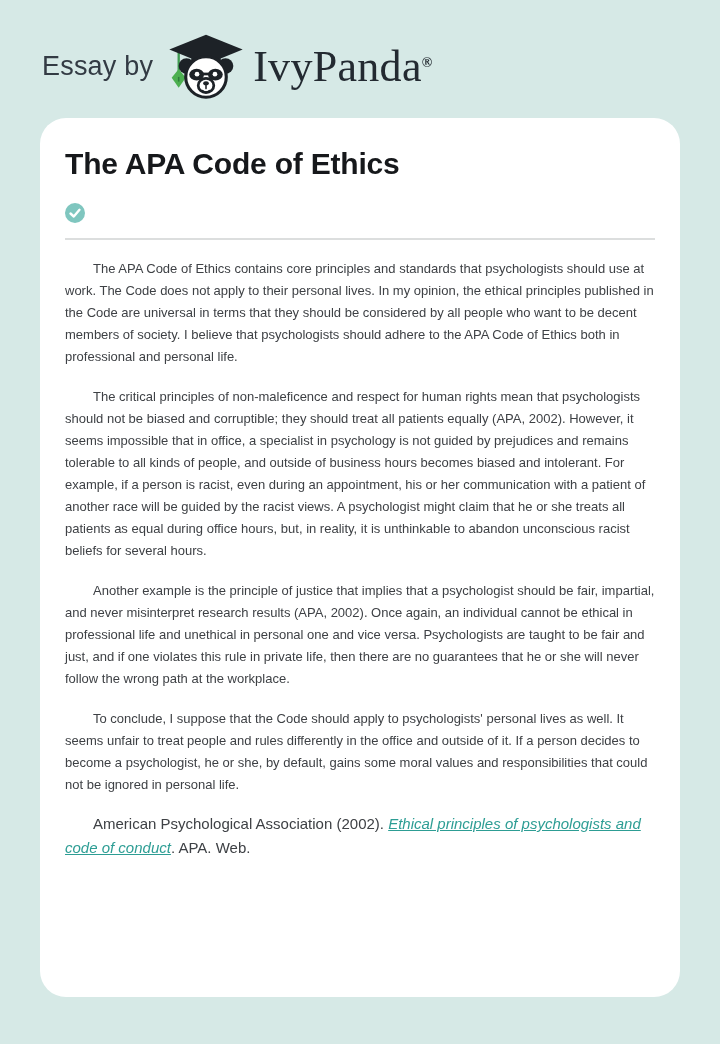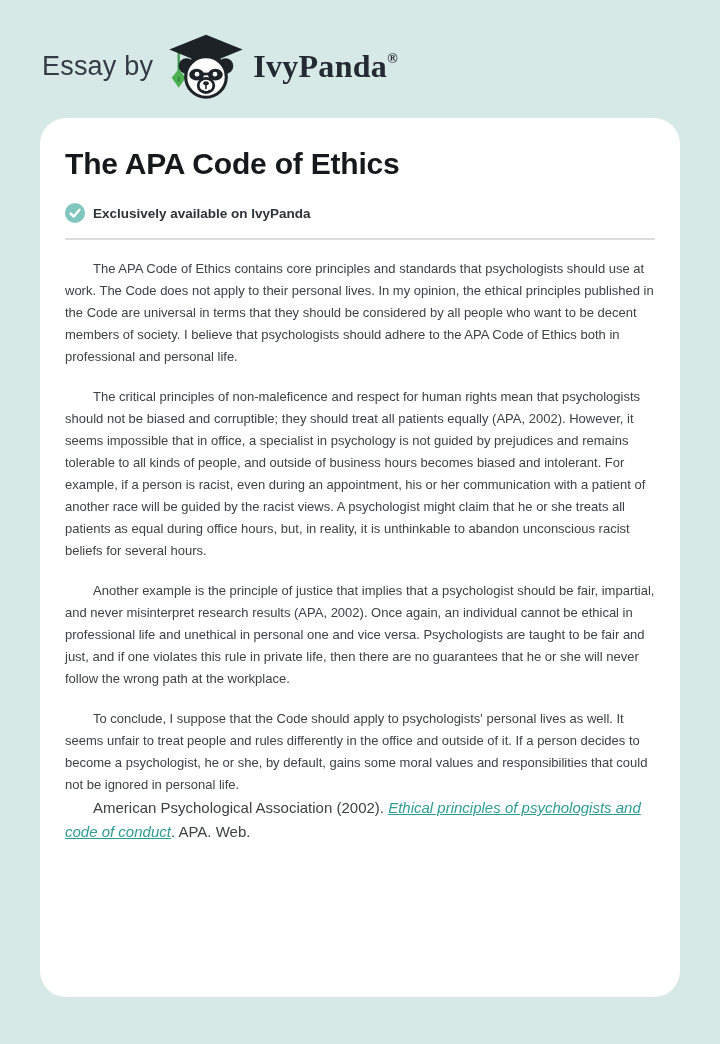--- a/index.html
+++ b/index.html
@@ -29,22 +29,22 @@
     margin-right: 14px;
   }
   .logo-mark {
     width: 78px;
     height: 72px;
     margin-right: 8px;
     flex: 0 0 auto;
   }
   .brand-word {
     font-family: "Liberation Serif", serif;
-    font-weight: 700;
-    font-size: 32px;
+    font-weight: 400;
+    font-size: 44px;
     color: #232a31;
     letter-spacing: 0.3px;
     text-align: right;
   }
   .brand-reg {
     font-family: "Liberation Serif", serif;
     font-weight: 700;
     font-size: 14px;
     color: #232a31;
     vertical-align: 14px;
@@ -103,20 +103,21 @@
     font-weight: 700;
     color: #16181b;
     margin-top: 20px;
     line-height: 32px;
   }
   .reference-entry {
     font-size: 15px;
     line-height: 24px;
     color: #3e4145;
     text-indent: 28px;
+    margin-top: 16px;
     width: 590px;
   }
   .reference-link {
     font-style: italic;
     color: #2d9d94;
     text-decoration: underline;
     cursor: pointer;
   }
 </style>
 </head>
@@ -161,21 +162,20 @@
 
     <h1 class="essay-title">The APA Code of Ethics</h1>
 
     <div class="badge-row">
       <span class="badge-check">
         <svg viewBox="0 0 20 20" width="20" height="20" aria-hidden="true">
           <circle cx="10" cy="10" r="10" fill="#7fc6bf"></circle>
           <polyline points="5.5,10.5 8.8,13.5 14.5,6.8" fill="none" stroke="#ffffff" stroke-width="2.4" stroke-linecap="round" stroke-linejoin="round"></polyline>
         </svg>
       </span>
-      <span class="badge-text">Exclusively available on IvyPanda</span>
     </div>
 
     <hr class="divider">
 
     <div class="essay-body">
       <p>The APA Code of Ethics contains core principles and standards that psychologists should use at work. The Code does not apply to their personal lives. In my opinion, the ethical principles published in the Code are universal in terms that they should be considered by all people who want to be decent members of society. I believe that psychologists should adhere to the APA Code of Ethics both in professional and personal life.</p>
       <p>The critical principles of non-maleficence and respect for human rights mean that psychologists should not be biased and corruptible; they should treat all patients equally (APA, 2002). However, it seems impossible that in office, a specialist in psychology is not guided by prejudices and remains tolerable to all kinds of people, and outside of business hours becomes biased and intolerant. For example, if a person is racist, even during an appointment, his or her communication with a patient of another race will be guided by the racist views. A psychologist might claim that he or she treats all patients as equal during office hours, but, in reality, it is unthinkable to abandon unconscious racist beliefs for several hours.</p>
       <p>Another example is the principle of justice that implies that a psychologist should be fair, impartial, and never misinterpret research results (APA, 2002). Once again, an individual cannot be ethical in professional life and unethical in personal one and vice versa. Psychologists are taught to be fair and just, and if one violates this rule in private life, then there are no guarantees that he or she will never follow the wrong path at the workplace.</p>
       <p>To conclude, I suppose that the Code should apply to psychologists' personal lives as well. It seems unfair to treat people and rules differently in the office and outside of it. If a person decides to become a psychologist, he or she, by default, gains some moral values and responsibilities that could not be ignored in personal life.</p>
     </div>

